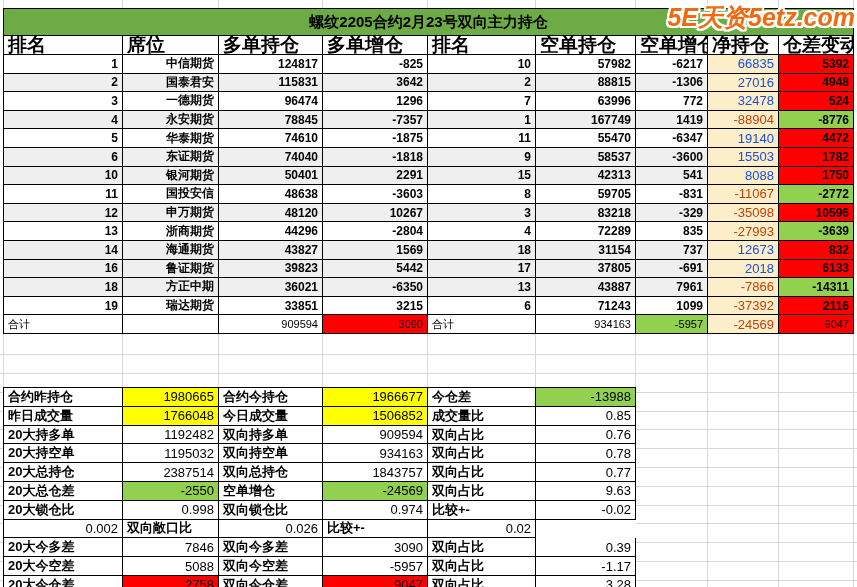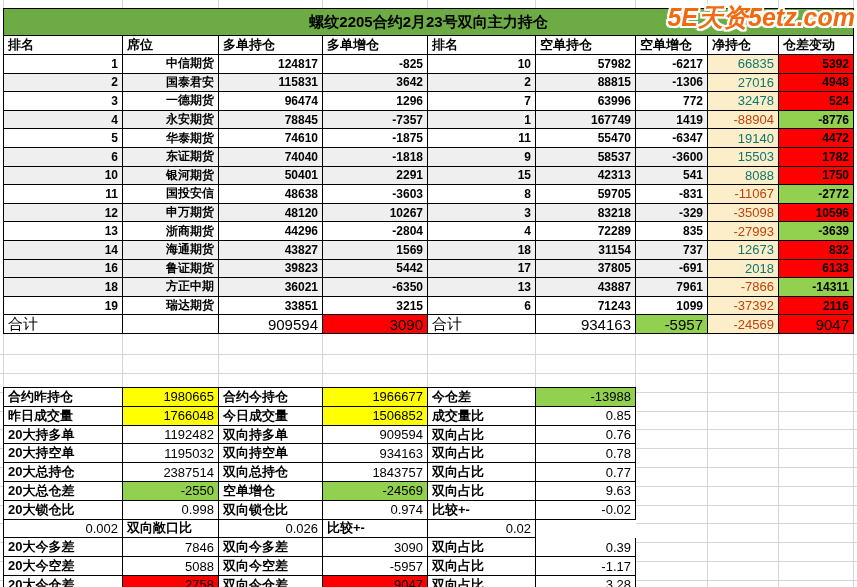--- a/index.html
+++ b/index.html
@@ -22,30 +22,30 @@
     font-size:15px;font-weight:bold;
   }
   .t1row{display:grid;grid-template-columns:119px 96px 104px 105px 108px 100px 72px 71px 75px;height:18.6px;}
   .t1row.hdr{height:19px;}
   .t1row.sum{height:19px;}
   .c{
     display:flex;align-items:center;overflow:hidden;box-sizing:border-box;
     border-right:1px solid #000;border-bottom:1px solid #000;
     padding:0 4px;font-size:12px;font-weight:bold;white-space:nowrap;
   }
-  .hdr .c{font-size:13px;justify-content:flex-start;}
+  .hdr .c{font-size:19px;justify-content:flex-start;}
   .num{justify-content:flex-end;}
   .rank{justify-content:flex-end;}
   .seat{justify-content:flex-end;}
   .shaded .c{background:#efefef;}
-  .sum .c{font-weight:normal;font-size:15px;}
+  .sum .c{font-weight:normal;font-size:11px;}
   .c.net{background:#fceec9;font-weight:normal;font-size:13px;}
   .c.pos-bg{background:#ff0000;}
   .c.neg-bg{background:#92d050;}
-  .pos-text{color:#0f766e;}
+  .pos-text{color:#1d4ed8;}
   .neg-text{color:#c2410c;}
   
   .t2{
     position:absolute;left:3px;top:387px;width:632px;z-index:2;
     border-left:1px solid #000;border-top:1px solid #000;background:#fff;
   }
   .t2row{display:grid;grid-template-columns:119px 96px 104px 105px 108px 100px;height:18.8px;}
   .t2 .c{font-size:13px;font-weight:bold;justify-content:flex-start;}
   .t2 .c.val{font-weight:normal;justify-content:flex-end;}
   .c.fill-yellow{background:#ffff00;}

